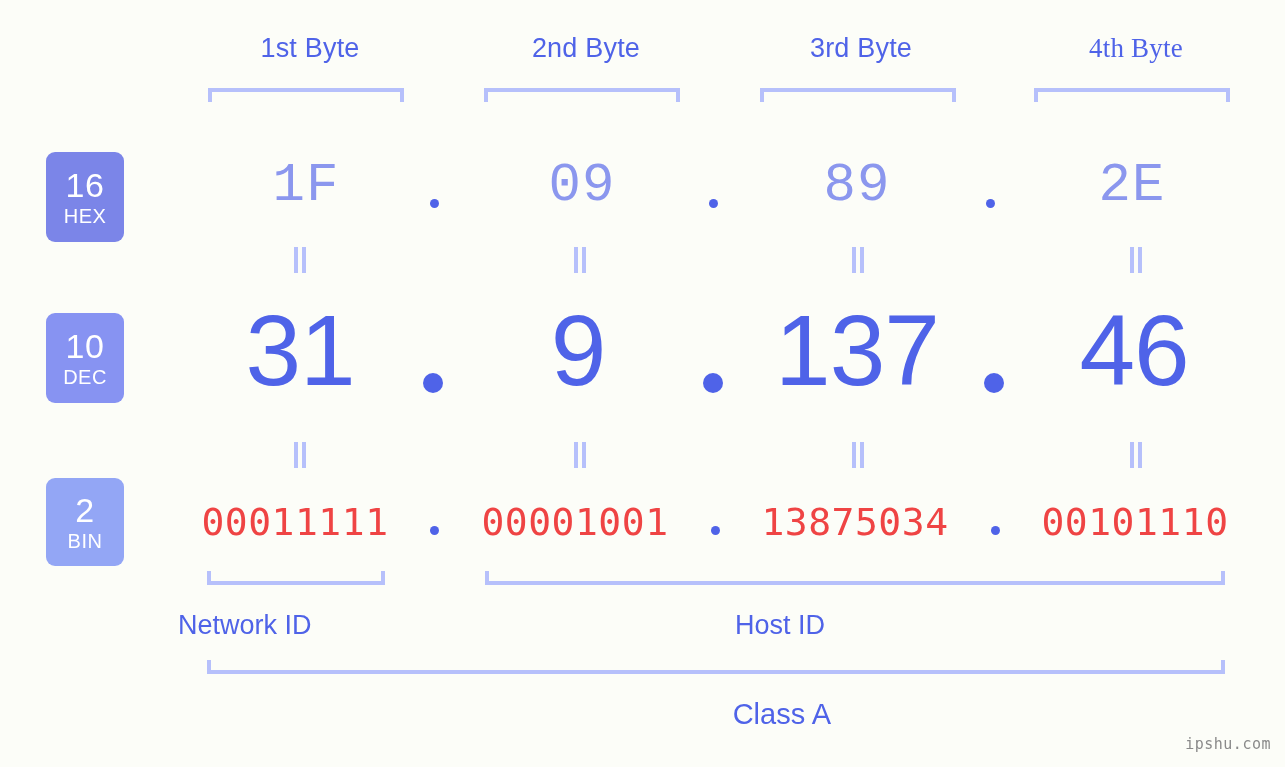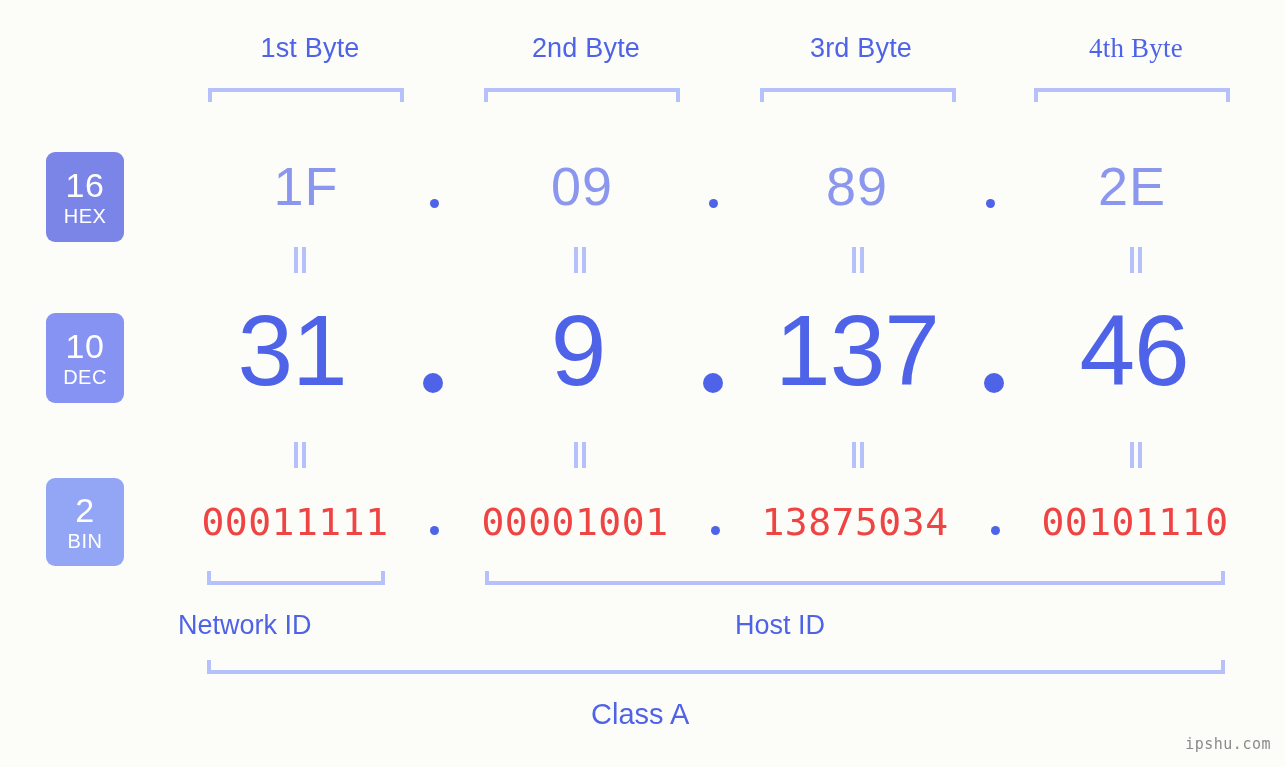--- a/index.html
+++ b/index.html
@@ -82,21 +82,21 @@
   .cell {
     position: absolute;
     text-align: center;
     white-space: nowrap;
   }
 
   
   .hex-val {
     font-size: 54px;
     color: #8b97ee;
-    font-family: Liberation Sans, sans-serif;
+    font-family: Liberation Mono, monospace;
     letter-spacing: 1px;
   }
   .hex-dot {
     position: absolute;
     width: 9px; height: 9px;
     border-radius: 50%;
     background: #4f63e8;
   }
 
   
@@ -149,21 +149,21 @@
   .section-label {
     position: absolute;
     text-align: left;
     font-size: 27px;
     color: #4f63e8;
     white-space: nowrap;
   }
 
   .class-label {
     position: absolute;
-    text-align: left;
+    text-align: right;
     font-size: 29px;
     color: #4f63e8;
     white-space: nowrap;
   }
 
   
   .watermark {
     position: absolute;
     right: 14px;
     bottom: 14px;
@@ -222,21 +222,21 @@
     </div>
   <div class="eq" style="left:851px;  top:247px;">
       <i></i>
       <i></i>
     </div>
   <div class="eq" style="left:1129px; top:247px;">
       <i></i>
       <i></i>
     </div>
 
-  <div class="cell dec-val" style="left:172px; top:300px; width:240px;">31</div>
+  <div class="cell dec-val" style="left:180px; top:300px; width:240px;">31</div>
   <div class="cell dec-val" style="left:458px; top:300px; width:240px;">9</div>
   <div class="cell dec-val" style="left:737px; top:300px; width:240px;">137</div>
   <div class="cell dec-val" style="left:1014px;top:300px; width:240px;">46</div>
 
   <div class="dec-dot" style="left:423px; top:373px;"></div>
   <div class="dec-dot" style="left:703px; top:373px;"></div>
   <div class="dec-dot" style="left:984px; top:373px;"></div>
 
   <div class="eq" style="left:293px;  top:442px;">
       <i></i>

